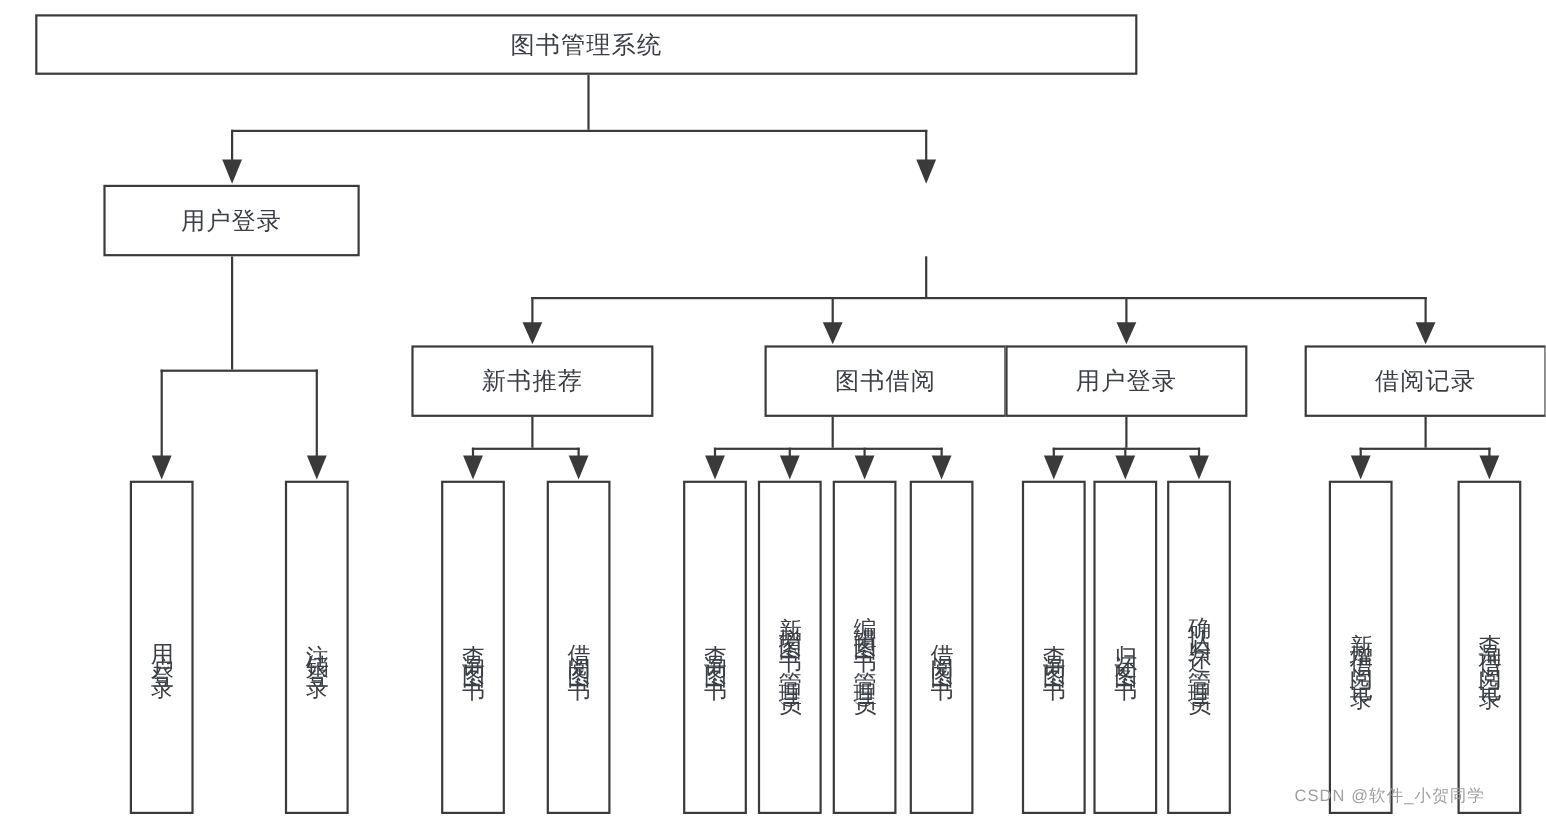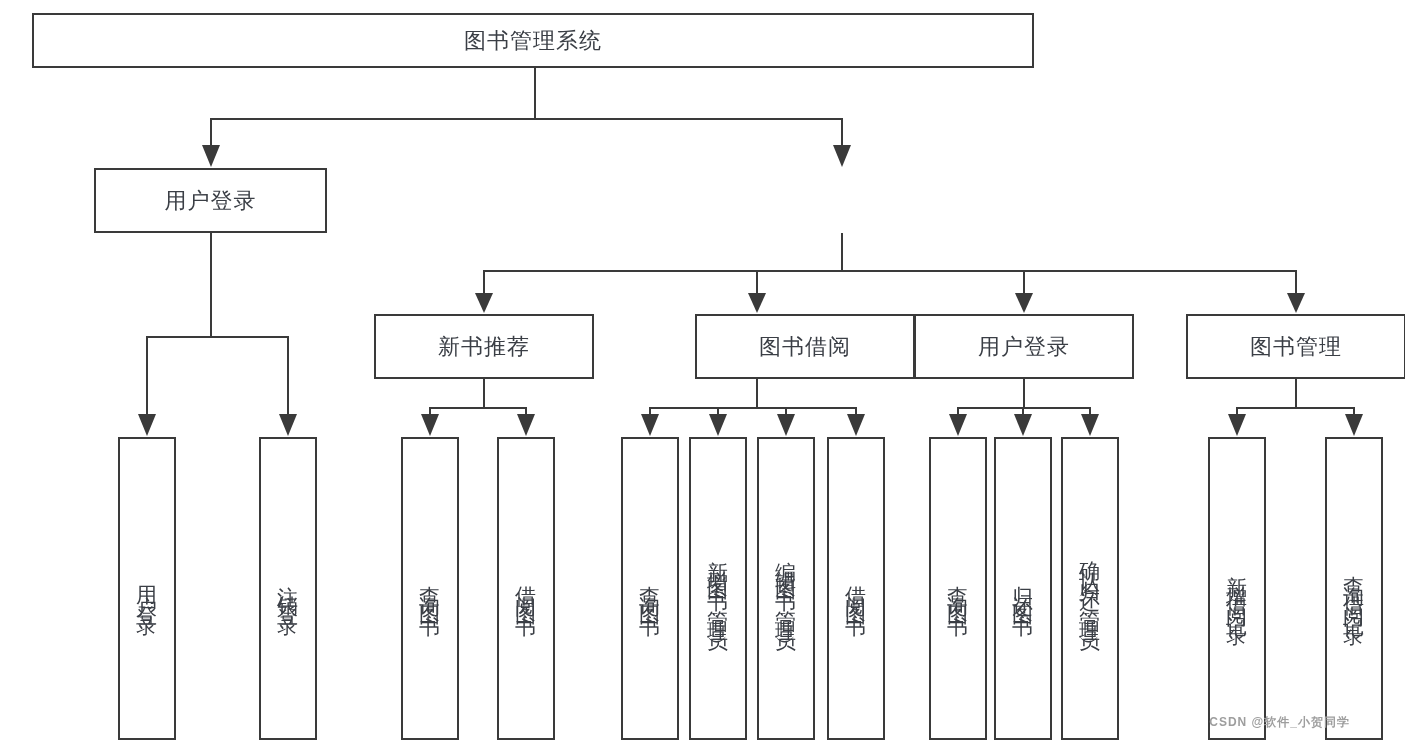--- a/index.html
+++ b/index.html
@@ -25,21 +25,21 @@
   .v{position:absolute;width:2px;background:#3a3a3a;z-index:1;}
   .h{position:absolute;height:2px;background:#3a3a3a;z-index:1;}
   .tri{
     position:absolute;width:0;height:0;z-index:1;
     border-left:9px solid transparent;border-right:9px solid transparent;
     border-top:22px solid #3a3a3a;
   }
   .tri.sm{border-top-width:20px;}
   .watermark{
     position:absolute;right:5px;top:714px;z-index:10;
-    font-size:12px;color:#9e9e9e;letter-spacing:1px;white-space:nowrap;font-weight:bold;
+    font-size:15px;color:#9e9e9e;letter-spacing:1px;white-space:nowrap;
   }
 </style>
 </head>
 <body>
 
 <div class="stage">
 
   <div class="node" style="left:20px;top:13px;width:1002px;height:55px;">
     <span class="hlabel">图书管理系统</span>
   </div>
@@ -76,21 +76,21 @@
   <div class="node lv3" style="left:362px;">
     <span class="hlabel">新书推荐</span>
   </div>
   <div class="node lv3" style="left:635px;margin-left:48px;">
     <span class="hlabel">图书借阅</span>
   </div>
   <div class="node lv3" style="left:902px;">
     <span class="hlabel">用户登录</span>
   </div>
   <div class="node lv3" style="left:1174px;">
-    <span class="hlabel">图书管理</span>
+    <span class="hlabel">借阅记录</span>
   </div>
 
   <div class="v" style="left:471px;top:379px;height:28px;"></div>
   <div class="h" style="left:417px;top:407px;width:98px;"></div>
   <div class="v" style="left:417px;top:407px;height:9px;"></div>
   <div class="tri" style="left:409px;top:414px;"></div>
   <div class="v" style="left:513px;top:407px;height:9px;"></div>
   <div class="tri" style="left:505px;top:414px;"></div>
 
   <div class="v" style="left:744px;top:379px;height:28px;"></div>

